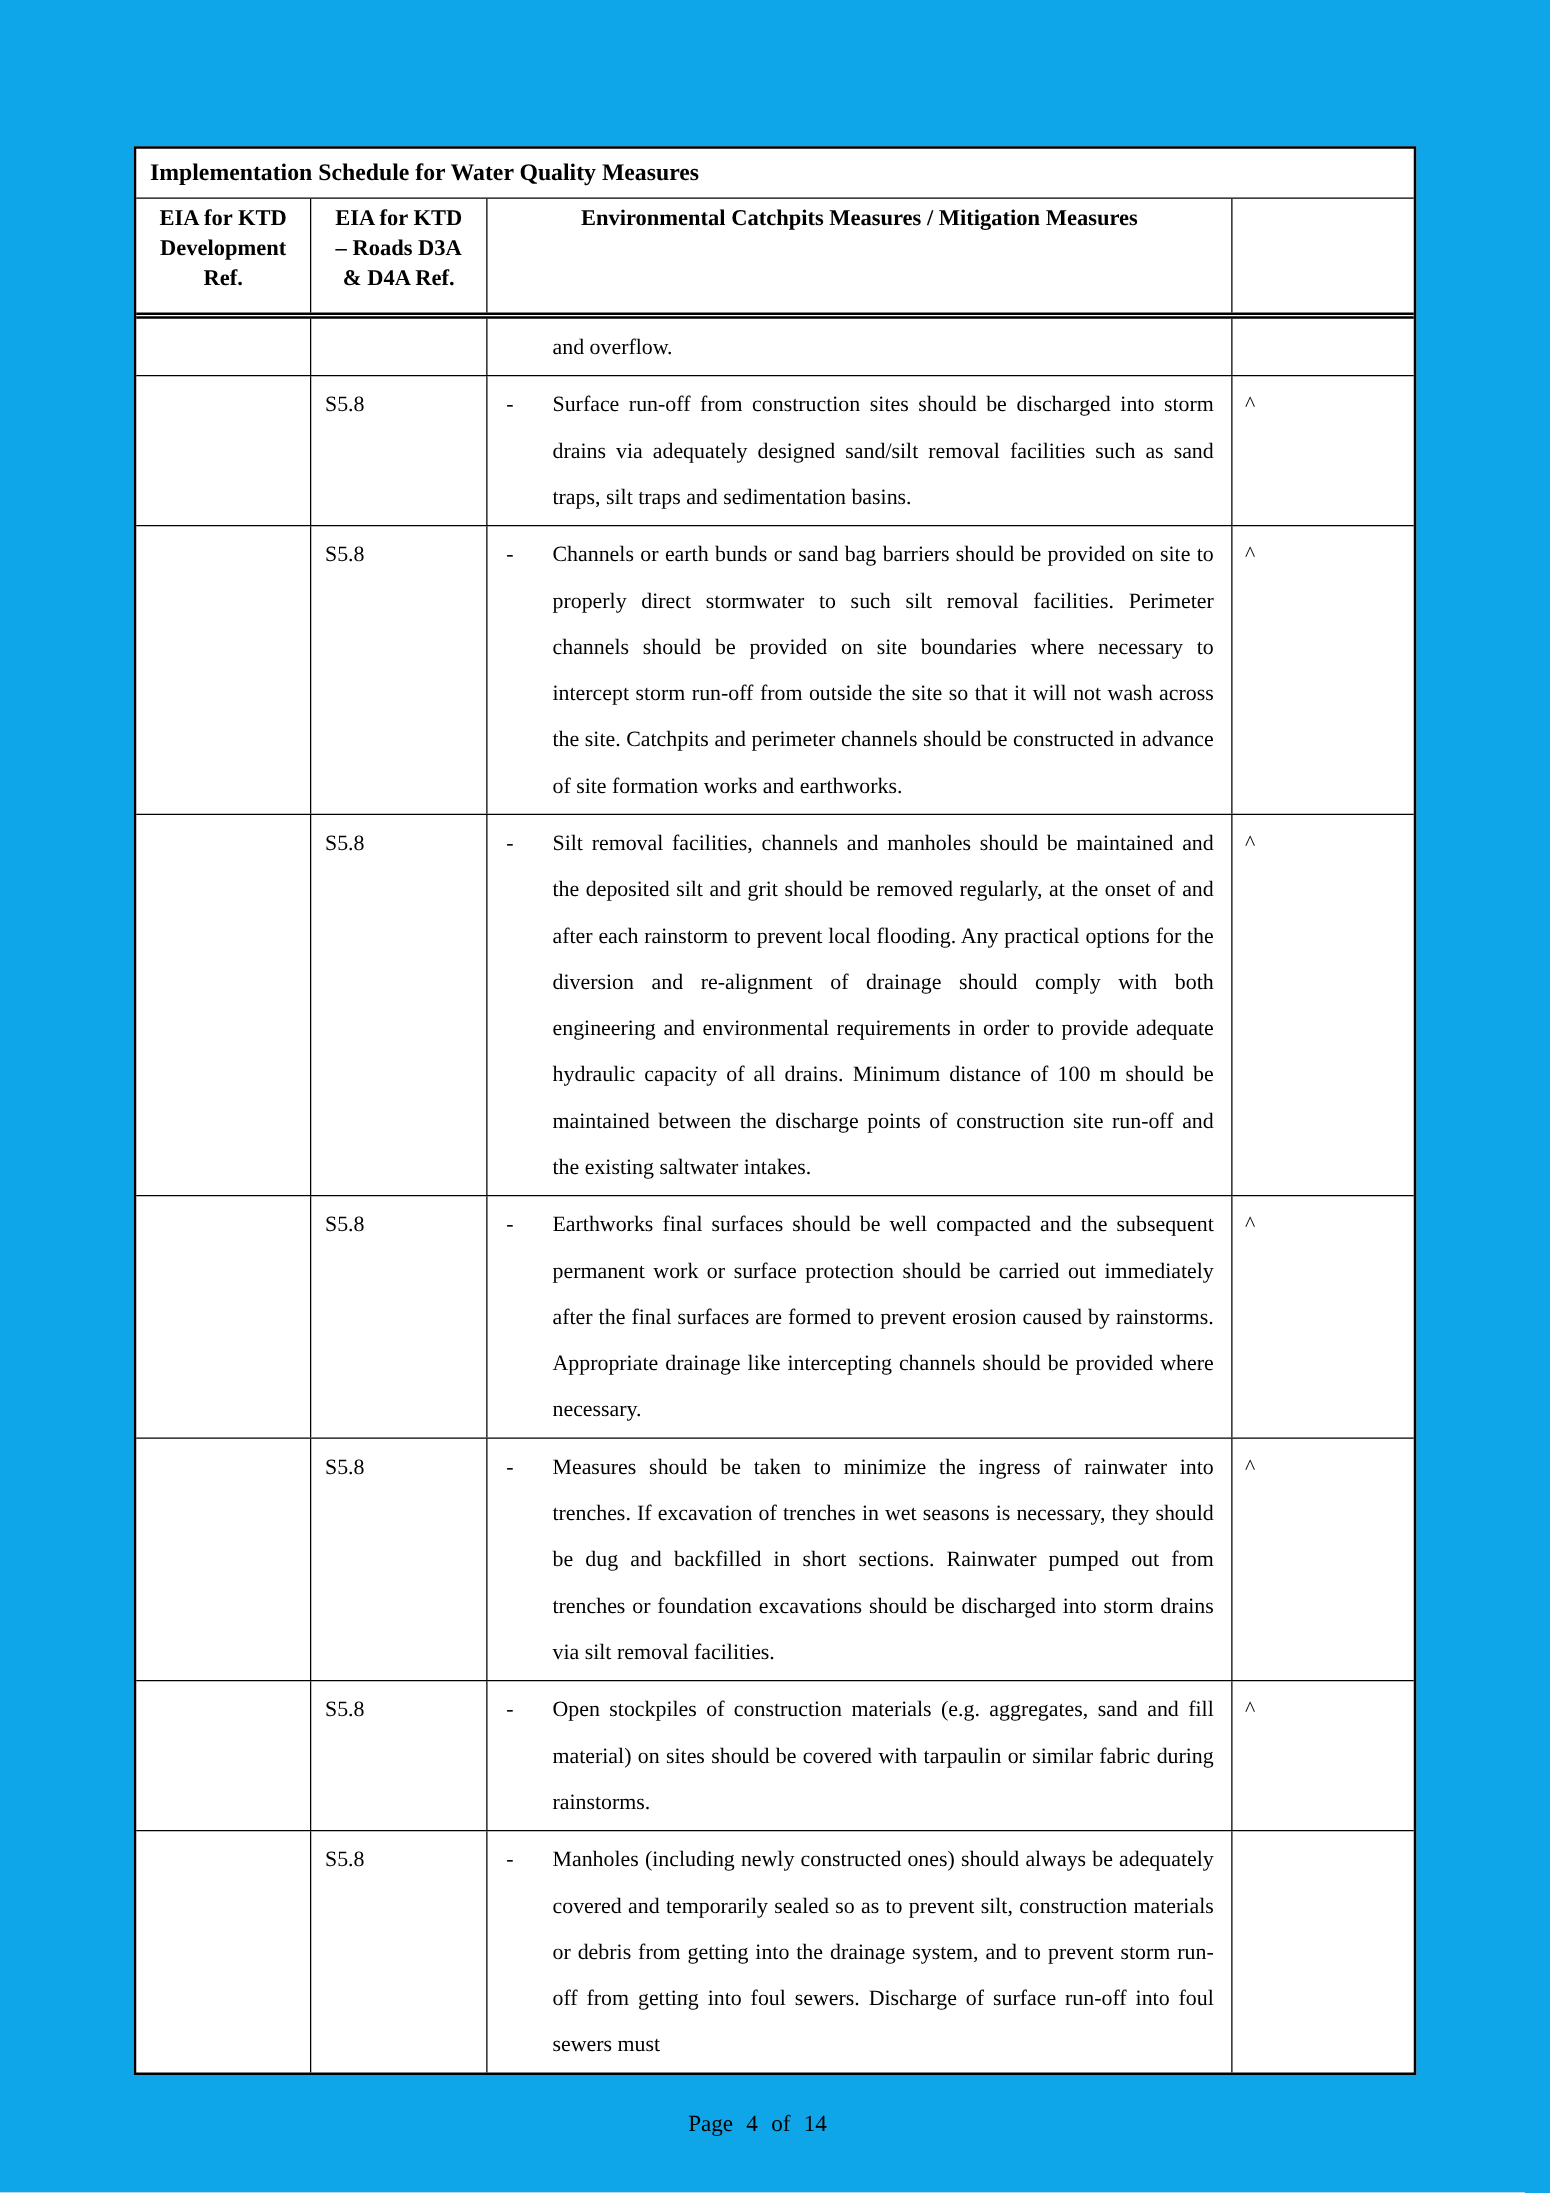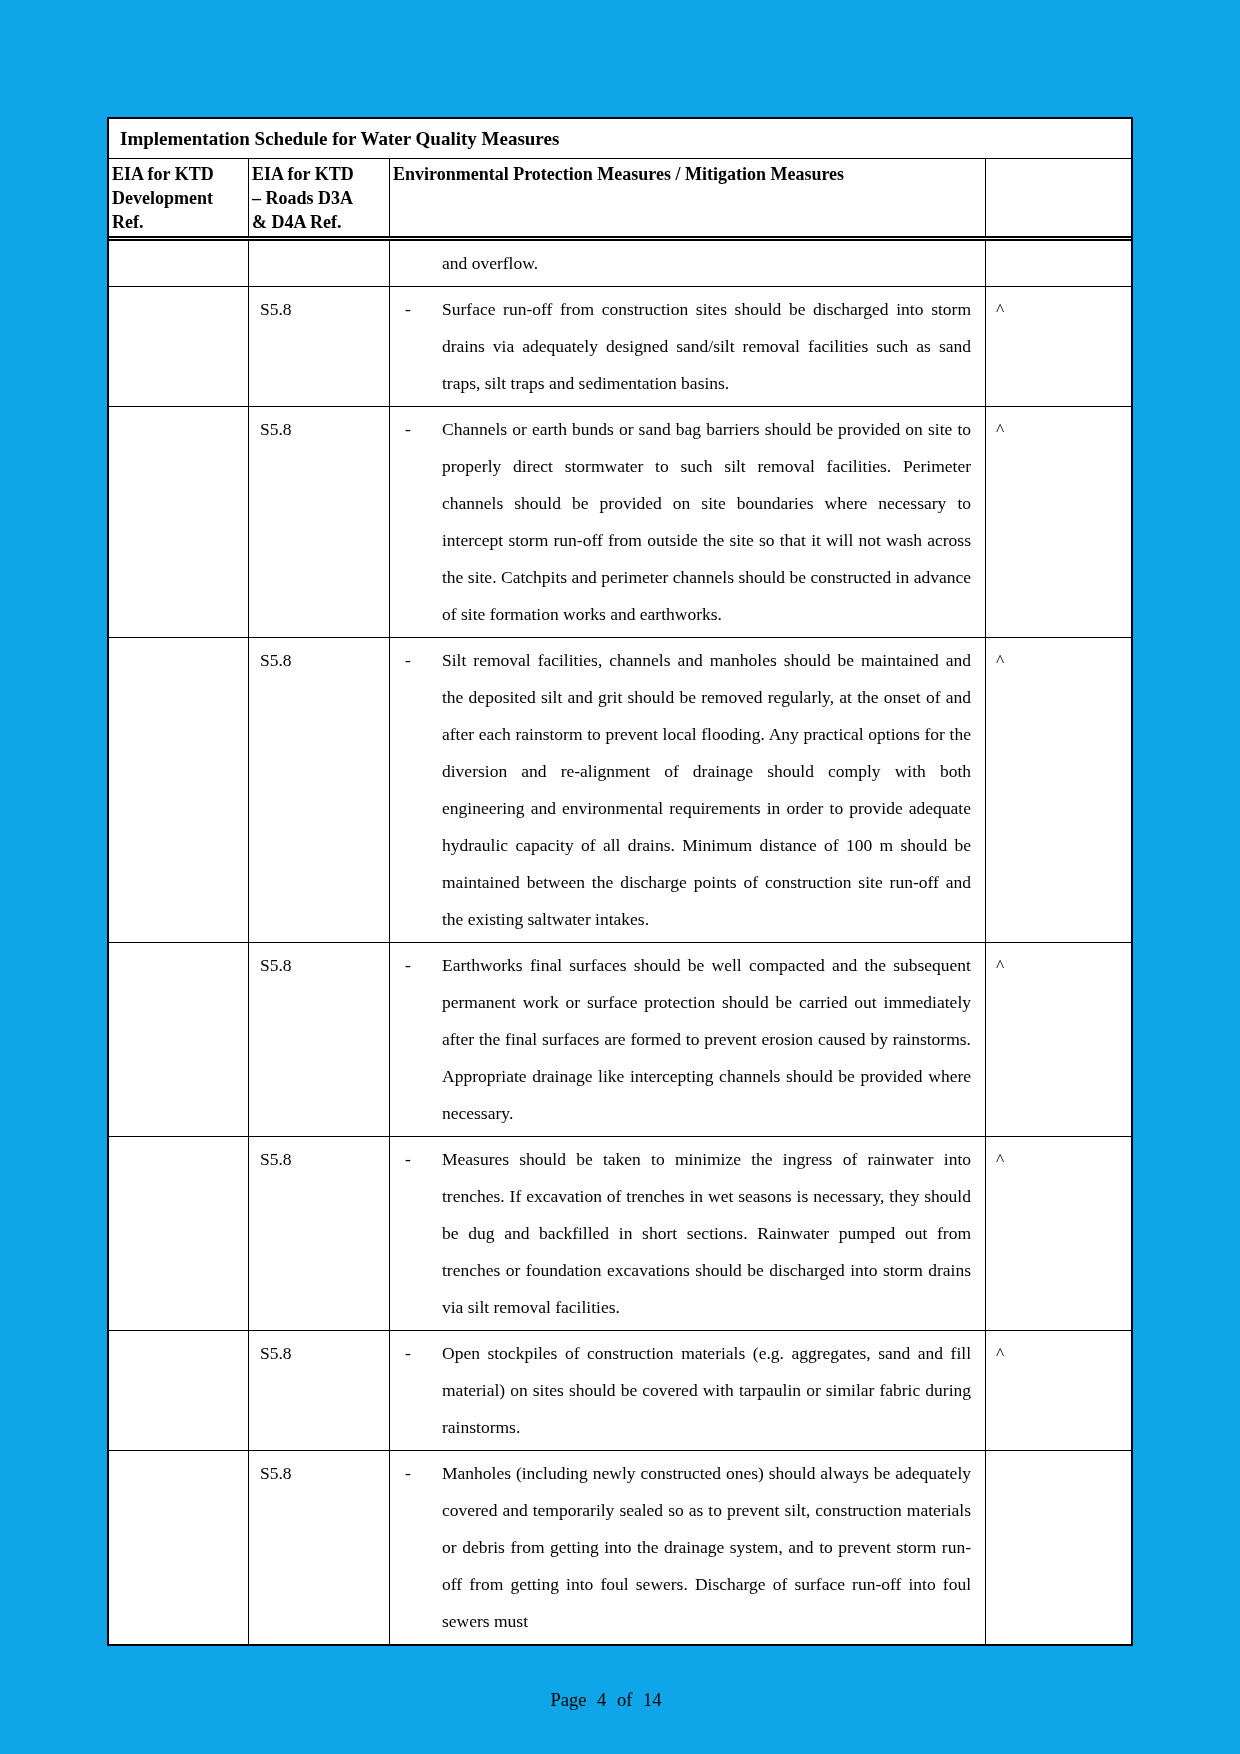--- a/index.html
+++ b/index.html
@@ -32,21 +32,22 @@
   .header-row {
     display: grid;
     grid-template-columns: 140px 141px 596px 1fr;
     border-bottom: 5px double #000;
   }
   .header-cell {
     border-right: 1.5px solid #000;
     font-weight: bold;
     font-size: 18px;
     line-height: 24px;
-    padding: 3px 3px 2px 3px;
+    text-align: center;
+    padding: 3px 3px 16px 3px;
     white-space: pre-line;
   }
   .header-cell.last { border-right: none; padding-top: 13px; }
   .body-row {
     display: grid;
     grid-template-columns: 140px 141px 596px 1fr;
     border-bottom: 1.5px solid #000;
   }
   .body-row.last { border-bottom: none; }
   .cell {
@@ -86,21 +87,21 @@
 
     <div class="title-row">Implementation Schedule for Water Quality Measures</div>
 
     <div class="header-row">
       <div class="header-cell">EIA for KTD
 Development
 Ref.</div>
       <div class="header-cell">EIA for KTD
 – Roads D3A
 &amp; D4A Ref.</div>
-      <div class="header-cell">Environmental Protection Measures / Mitigation Measures</div>
+      <div class="header-cell">Environmental Catchpits Measures / Mitigation Measures</div>
     </div>
 
     <div class="body-row">
       <div class="cell cell-ref"></div>
       <div class="cell cell-ref"></div>
       <div class="cell cell-measure">
         <span class="bullet"></span>
         <span class="measure-text">and overflow.</span>
       </div>
       <div class="cell cell-status last"></div>

